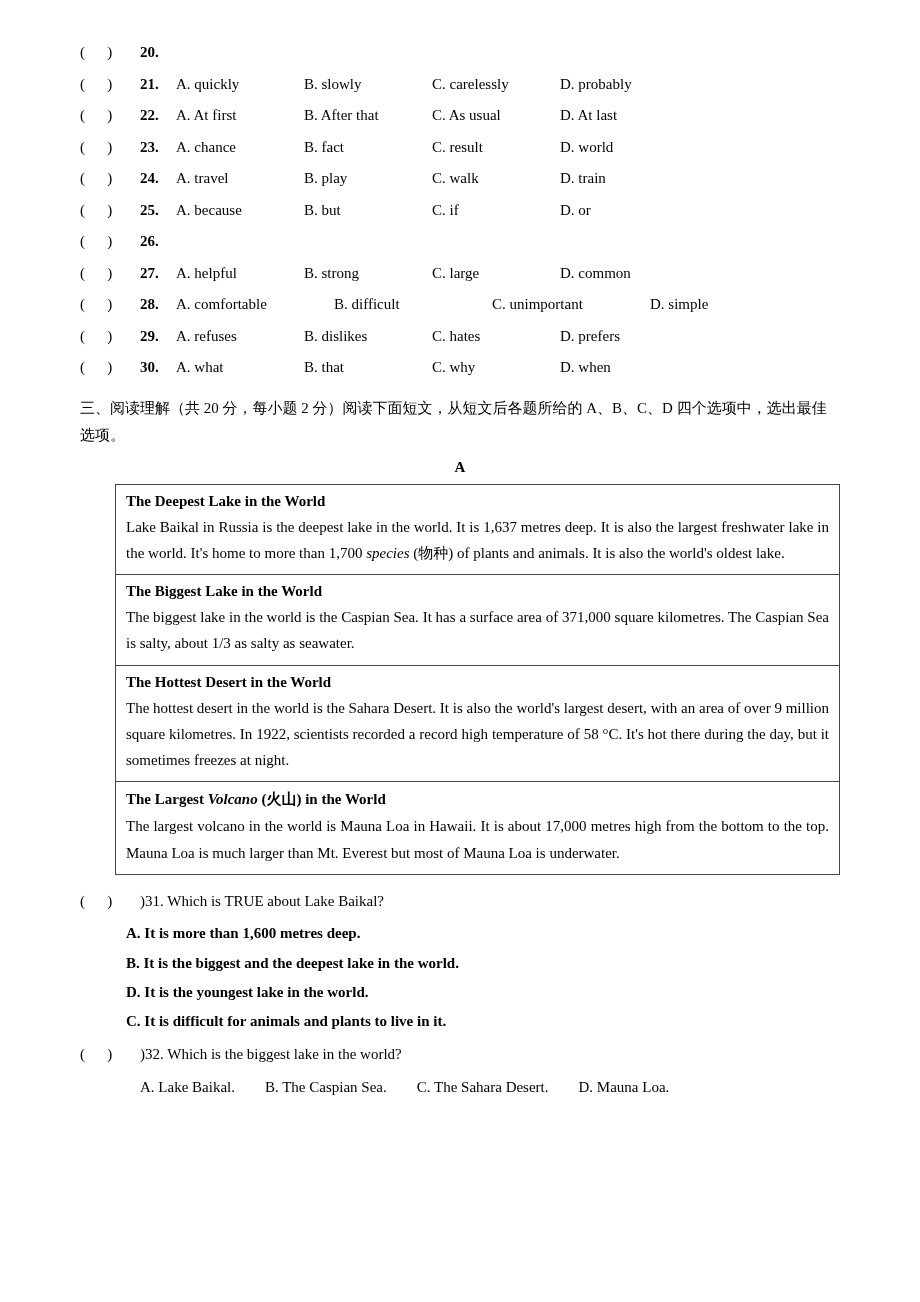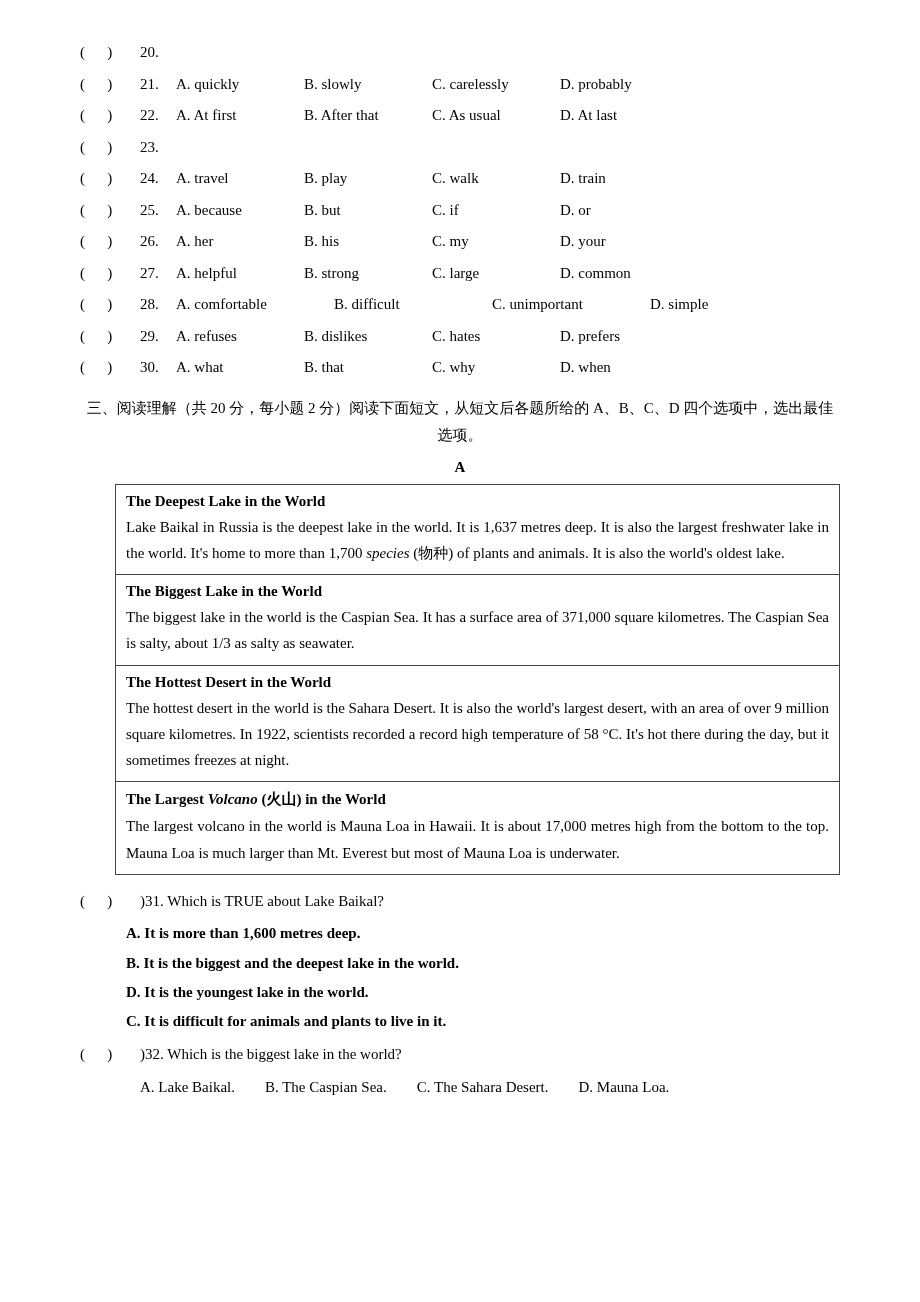--- a/index.html
+++ b/index.html
@@ -26,37 +26,37 @@
       min-width: 60px;
       display: inline-flex;
       gap: 2px;
     }
     .paren {
       display: inline-block;
       width: 12px;
     }
     .q-num {
       min-width: 36px;
+      font-weight: bold;
     }
     .choices {
       display: flex;
       flex-wrap: wrap;
       gap: 0 8px;
     }
     .choice {
       min-width: 120px;
     }
     .choice-wide {
       min-width: 150px;
     }
     .section-header {
       margin: 14px 0 8px 0;
       font-size: 15px;
       line-height: 1.8;
-      text-align: center;
     }
     .center-title {
       text-align: center;
       font-weight: bold;
       margin: 10px 0 8px 0;
       font-size: 15px;
     }
     .reading-box {
       border: 1.5px solid #444;
       margin-bottom: 0;
@@ -126,20 +126,26 @@
       <span class="choice">A. At first</span>
       <span class="choice">B. After that</span>
       <span class="choice">C. As usual</span>
       <span class="choice">D. At last</span>
     </span>
   </div>
 
   <div class="question-row">
     <span class="paren-num"><span class="paren">(</span>&nbsp;&nbsp;&nbsp;<span class="paren">)</span></span>
     <span class="q-num">23.</span>
+    <span class="choices">
+      <span class="choice">A. chance</span>
+      <span class="choice">B. fact</span>
+      <span class="choice">C. result</span>
+      <span class="choice">D. world</span>
+    </span>
   </div>
 
   <div class="question-row">
     <span class="paren-num"><span class="paren">(</span>&nbsp;&nbsp;&nbsp;<span class="paren">)</span></span>
     <span class="q-num">24.</span>
     <span class="choices">
       <span class="choice">A. travel</span>
       <span class="choice">B. play</span>
       <span class="choice">C. walk</span>
       <span class="choice">D. train</span>
@@ -153,26 +159,20 @@
       <span class="choice">A. because</span>
       <span class="choice">B. but</span>
       <span class="choice">C. if</span>
       <span class="choice">D. or</span>
     </span>
   </div>
 
   <div class="question-row">
     <span class="paren-num"><span class="paren">(</span>&nbsp;&nbsp;&nbsp;<span class="paren">)</span></span>
     <span class="q-num">26.</span>
-    <span class="choices">
-      <span class="choice">A. her</span>
-      <span class="choice">B. his</span>
-      <span class="choice">C. my</span>
-      <span class="choice">D. your</span>
-    </span>
   </div>
 
   <div class="question-row">
     <span class="paren-num"><span class="paren">(</span>&nbsp;&nbsp;&nbsp;<span class="paren">)</span></span>
     <span class="q-num">27.</span>
     <span class="choices">
       <span class="choice">A. helpful</span>
       <span class="choice">B. strong</span>
       <span class="choice">C. large</span>
       <span class="choice">D. common</span>

